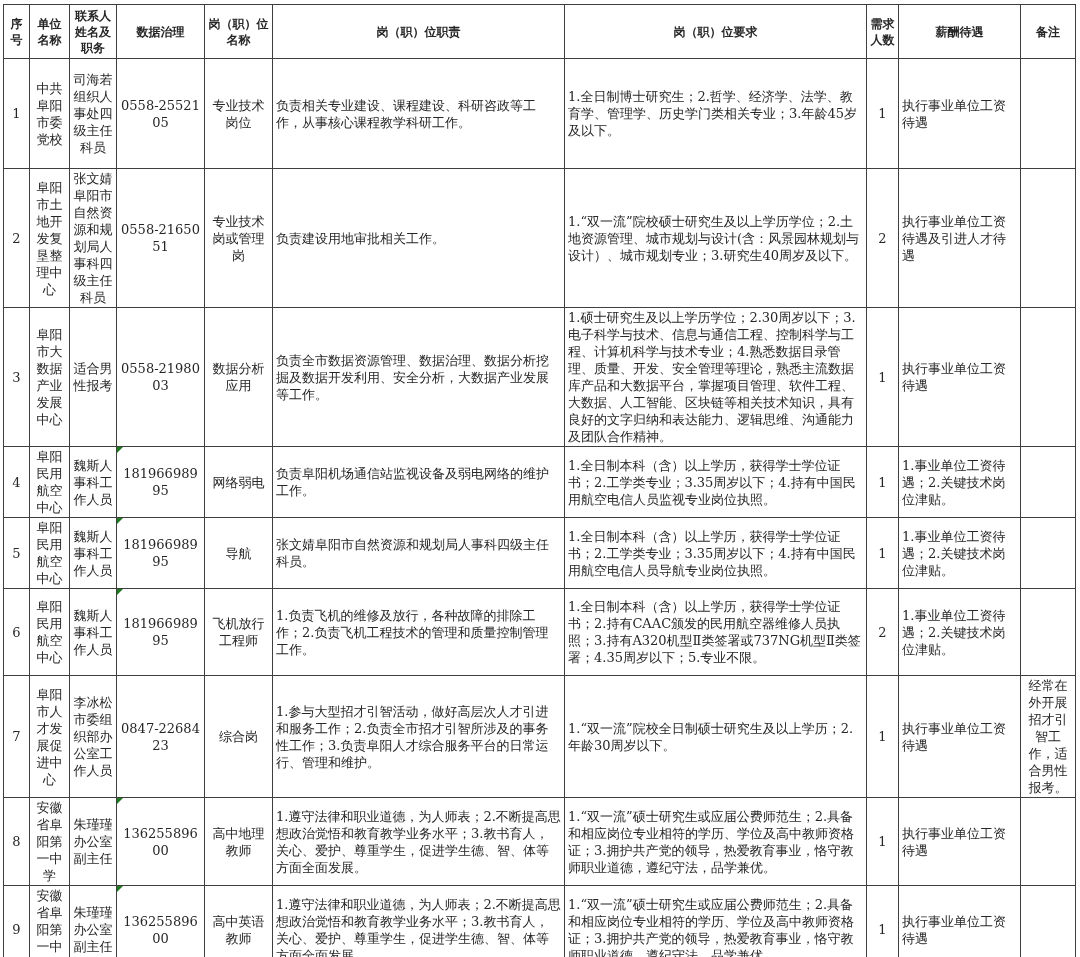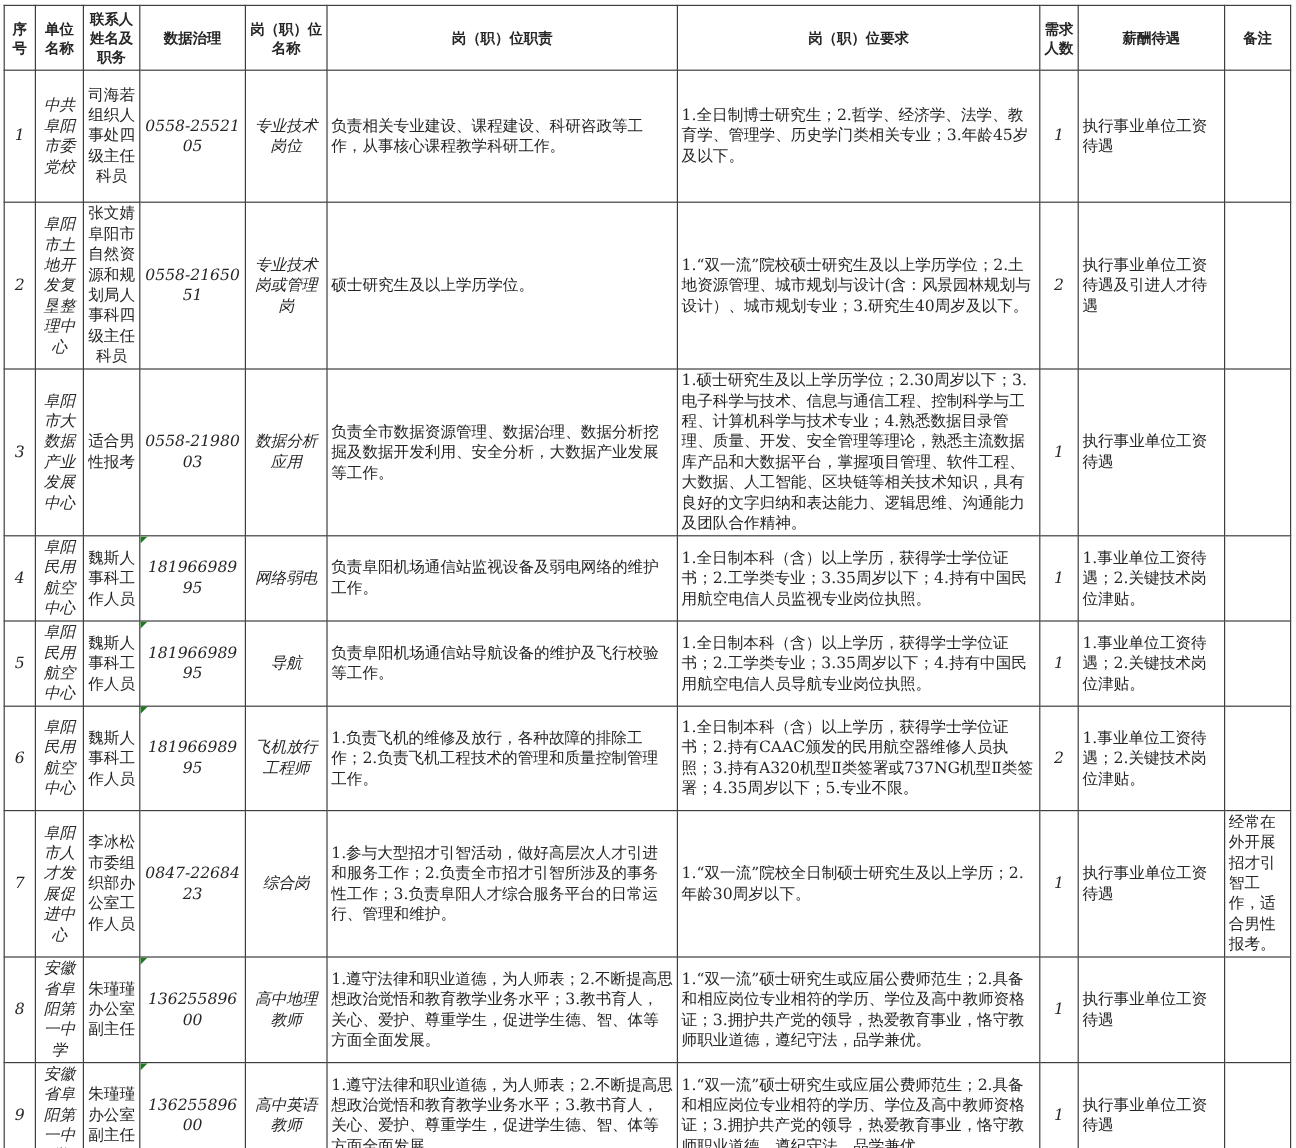--- a/index.html
+++ b/index.html
@@ -35,24 +35,24 @@
   tbody tr:nth-child(1){height:110px;}
   tbody tr:nth-child(2){height:125px;}
   tbody tr:nth-child(3){height:137px;}
   tbody tr:nth-child(4){height:57px;}
   tbody tr:nth-child(5){height:58px;}
   tbody tr:nth-child(6){height:87px;}
   tbody tr:nth-child(7){height:98px;}
   tbody tr:nth-child(8){height:82px;}
   tbody tr:nth-child(9){height:70px;}
   tbody tr:nth-child(10){height:73px;}
-  .c-seq,.c-unit,.c-phone,.c-post,.c-count{text-align:center;font-style:italic;}
+  .c-seq,.c-unit,.c-phone,.c-post,.c-count{text-align:center;}
   .c-contact{text-align:center;}
   .c-duty,.c-req,.c-salary{text-align:left;}
-  .c-note{}
+  .c-note{text-align:center;}
   .c-phone{position:relative;font-size:13px;}
   .tri{
     position:absolute;top:0;left:0;
     width:0;height:0;display:block;
     border-top:6px solid var(--marker);
     border-right:6px solid transparent;
   }
 </style>
 </head>
 <body>
@@ -96,21 +96,21 @@
       <td class="c-count">1</td>
       <td class="c-salary">执行事业单位工资待遇</td>
       <td class="c-note"></td>
     </tr>
     <tr>
       <td class="c-seq">2</td>
       <td class="c-unit">阜阳市土地开发复垦整理中心</td>
       <td class="c-contact">张文婧阜阳市自然资源和规划局人事科四级主任科员</td>
       <td class="c-phone">0558-2165051</td>
       <td class="c-post">专业技术岗或管理岗</td>
-      <td class="c-duty">硕士研究生及以上学历学位。</td>
+      <td class="c-duty">负责建设用地审批相关工作。</td>
       <td class="c-req">1.“双一流”院校硕士研究生及以上学历学位；2.土地资源管理、城市规划与设计(含：风景园林规划与设计）、城市规划专业；3.研究生40周岁及以下。</td>
       <td class="c-count">2</td>
       <td class="c-salary">执行事业单位工资待遇及引进人才待遇</td>
       <td class="c-note"></td>
     </tr>
     <tr>
       <td class="c-seq">3</td>
       <td class="c-unit">阜阳市大数据产业发展中心</td>
       <td class="c-contact">适合男性报考</td>
       <td class="c-phone">0558-2198003</td>
@@ -132,21 +132,21 @@
       <td class="c-count">1</td>
       <td class="c-salary">1.事业单位工资待遇；2.关键技术岗位津贴。</td>
       <td class="c-note"></td>
     </tr>
     <tr>
       <td class="c-seq">5</td>
       <td class="c-unit">阜阳民用航空中心</td>
       <td class="c-contact">魏斯人事科工作人员</td>
       <td class="c-phone"><i class="tri"></i><span>18196698995</span></td>
       <td class="c-post">导航</td>
-      <td class="c-duty">负责阜阳机场通信站导航设备的维护及飞行校验等工作。</td>
+      <td class="c-duty">张文婧阜阳市自然资源和规划局人事科四级主任科员。</td>
       <td class="c-req">1.全日制本科（含）以上学历，获得学士学位证书；2.工学类专业；3.35周岁以下；4.持有中国民用航空电信人员导航专业岗位执照。</td>
       <td class="c-count">1</td>
       <td class="c-salary">1.事业单位工资待遇；2.关键技术岗位津贴。</td>
       <td class="c-note"></td>
     </tr>
     <tr>
       <td class="c-seq">6</td>
       <td class="c-unit">阜阳民用航空中心</td>
       <td class="c-contact">魏斯人事科工作人员</td>
       <td class="c-phone"><i class="tri"></i><span>18196698995</span></td>

